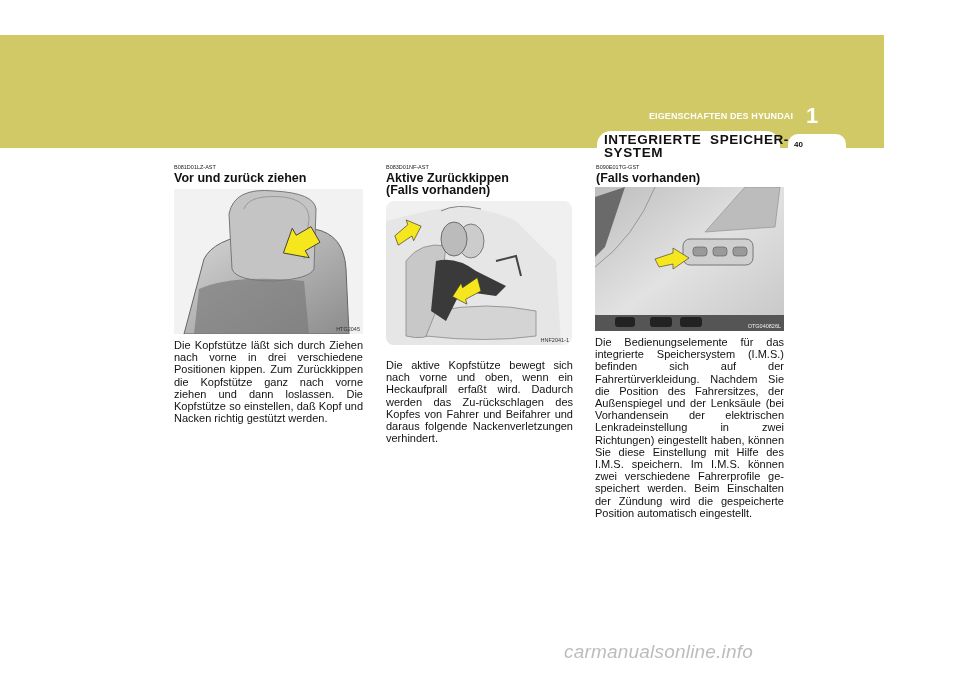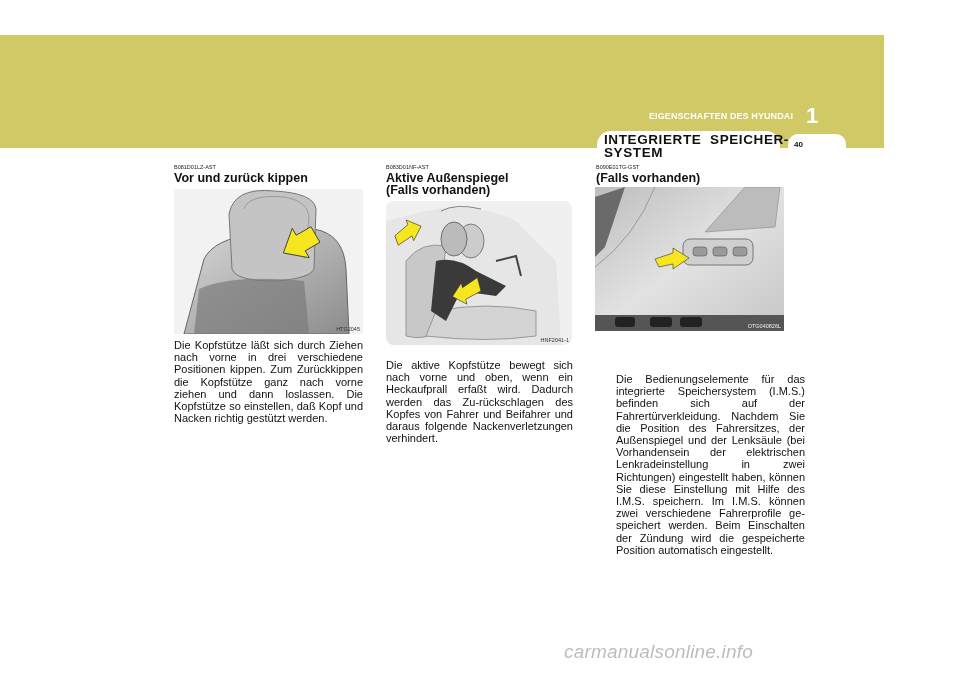--- a/index.html
+++ b/index.html
@@ -28,21 +28,21 @@
 
 <div class="section-tab"></div>
 <div class="section-tab-text">
   <div style="white-space:pre;">INTEGRIERTE  SPEICHER-</div>
   <div>SYSTEM</div>
 </div>
 <div class="page-tab"></div>
 <div class="page-num">40</div>
 
 <div class="code" style="left:174px;top:164px;">B081D01LZ-AST</div>
-<div class="heading" style="left:174px;top:172px;">Vor und zurück kippen</div>
+<div class="heading" style="left:174px;top:172px;">Vor und zurück ziehen</div>
 <div class="fig" style="left:174px;top:189px;width:189px;height:145px;background:#f2f2f2;">
   <svg width="189" height="145" viewBox="0 0 189 145">
     <defs>
       <linearGradient id="g1" x1="0" y1="0" x2="1" y2="1">
         <stop offset="0" stop-color="#d8d8d8"></stop>
           <stop offset="1" stop-color="#8c8c8c"></stop>
       </linearGradient>
     </defs>
     <path d="M10,145 L30,70 Q40,50 80,45 L140,40 Q170,45 172,80 L175,145 Z" fill="url(#g1)" stroke="#666" stroke-width="1"></path>
     <path d="M55,25 Q60,-2 100,2 Q140,4 142,20 L140,80 Q135,90 100,92 Q62,92 58,80 Z" fill="#c4c4c4" stroke="#777" stroke-width="1"></path>
@@ -51,21 +51,21 @@
     <polygon points="107,55 127,38 127,46 144,46 144,64 127,64 127,72" transform="rotate(-30 125 55)" fill="#f5e61e" stroke="#333" stroke-width="0.8"></polygon>
   </svg>
   <div class="fig-label">HTG2045</div>
 </div>
 <div class="body-text" style="left:174px;top:339px;width:189px;">
   <p>Die Kopfstütze läßt sich durch Ziehen nach vorne in drei verschiedene Positionen kippen. Zum Zurückkippen die Kopfstütze ganz nach vorne ziehen und dann loslassen. Die Kopfstütze so einstellen, daß Kopf und Nacken richtig gestützt werden.</p>
 </div>
 
 <div class="code" style="left:386px;top:164px;">B083D01NF-AST</div>
 <div class="heading" style="left:386px;top:172px;">
-  <div>Aktive Außenspiegel</div>
+  <div>Aktive Zurückkippen</div>
   <div>(Falls vorhanden)</div>
 </div>
 <div class="fig" style="left:386px;top:201px;width:186px;height:144px;background:#f0f0f0;border-radius:8px;">
   <svg width="186" height="144" viewBox="0 0 186 144">
     <path d="M40,10 Q90,0 130,20 L170,60 L175,144 L0,144 L0,20 Z" fill="#e6e6e6"></path>
     <path d="M20,60 Q35,40 60,45 L50,130 Q40,140 20,135 Z" fill="#c8c8c8" stroke="#888" stroke-width="0.8"></path>
     <path d="M50,110 Q100,100 150,110 L150,135 Q100,142 40,135 Z" fill="#d4d4d4" stroke="#888" stroke-width="0.8"></path>
     <ellipse cx="85" cy="40" rx="13" ry="17" fill="#ccc" stroke="#666" stroke-width="0.8"></ellipse>
     <ellipse cx="68" cy="38" rx="13" ry="17" fill="#bbb" stroke="#555" stroke-width="0.8"></ellipse>
     <path d="M50,60 Q70,55 90,70 L120,85 L110,95 L75,90 L60,120 L45,110 Z" fill="#3a3a3a"></path>
@@ -100,17 +100,17 @@
     <rect x="118" y="60" width="14" height="9" rx="3" fill="#9a9a9a" stroke="#555" stroke-width="0.6"></rect>
     <rect x="138" y="60" width="14" height="9" rx="3" fill="#9a9a9a" stroke="#555" stroke-width="0.6"></rect>
     <polygon points="60,72 78,66 78,61 94,71 78,82 78,77 64,80" fill="#f5e61e" stroke="#333" stroke-width="0.6"></polygon>
     <rect x="0" y="128" width="189" height="16" fill="#555"></rect>
     <rect x="20" y="130" width="20" height="10" rx="3" fill="#222"></rect>
     <rect x="55" y="130" width="22" height="10" rx="3" fill="#222"></rect>
     <rect x="85" y="130" width="22" height="10" rx="3" fill="#222"></rect>
   </svg>
   <div class="fig-label" style="color:#eee;">OTG040826L</div>
 </div>
-<div class="body-text" style="left:616px;top:336px;width:189px;margin-top:37px;">
+<div class="body-text" style="left:595px;top:336px;width:189px;">
   <p>Die Bedienungselemente für das integrierte Speichersystem (I.M.S.) befinden sich auf der Fahrertürverkleidung. Nachdem Sie die Position des Fahrersitzes, der Außenspiegel und der Lenksäule (bei Vorhandensein der elektrischen Lenkradeinstellung in zwei Richtungen) eingestellt haben, können Sie diese Einstellung mit Hilfe des I.M.S. speichern. Im I.M.S. können zwei verschiedene Fahrerprofile ge-speichert werden. Beim Einschalten der Zündung wird die gespeicherte Position automatisch eingestellt.</p>
 </div>
 
 <div class="watermark">carmanualsonline.info</div>
 
 </body></html>

